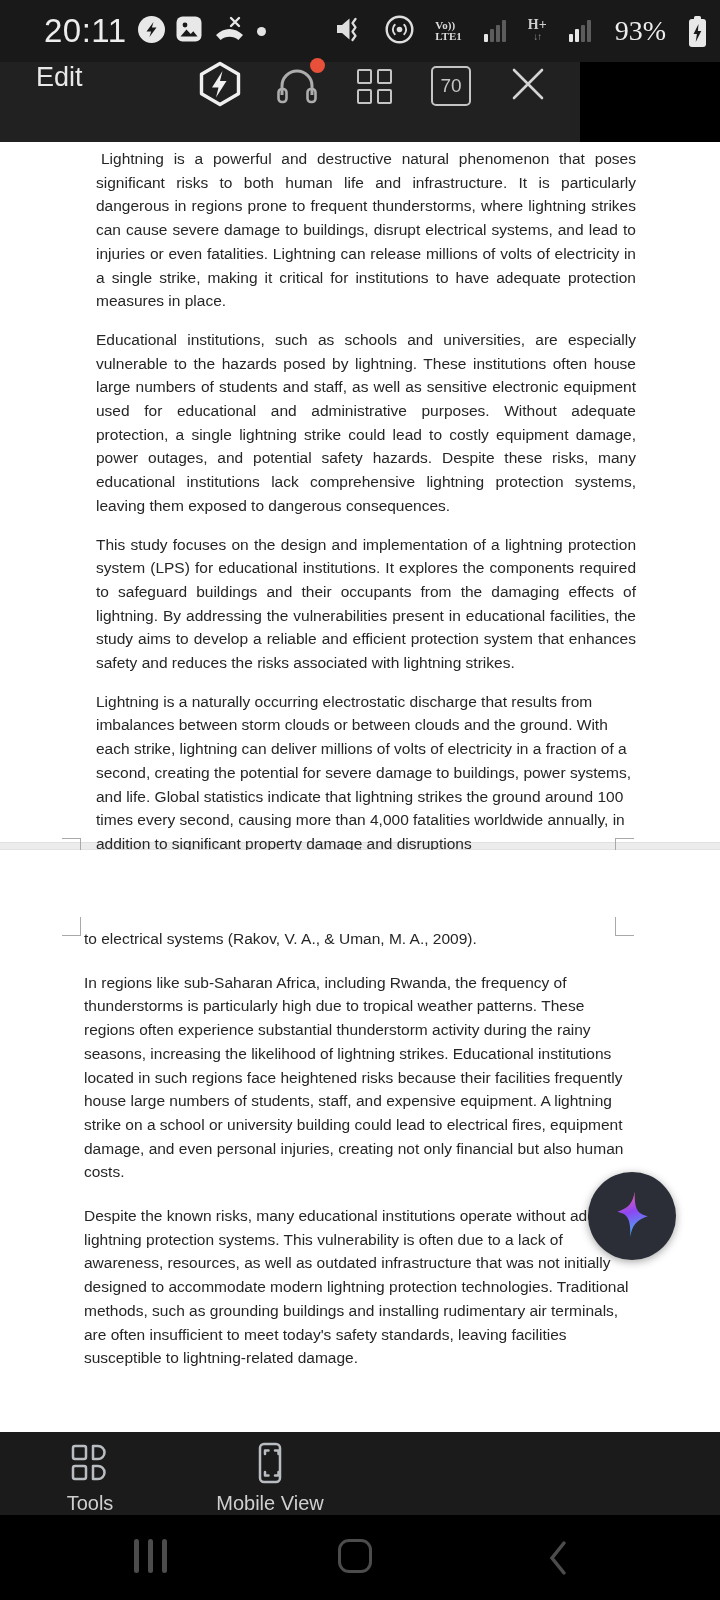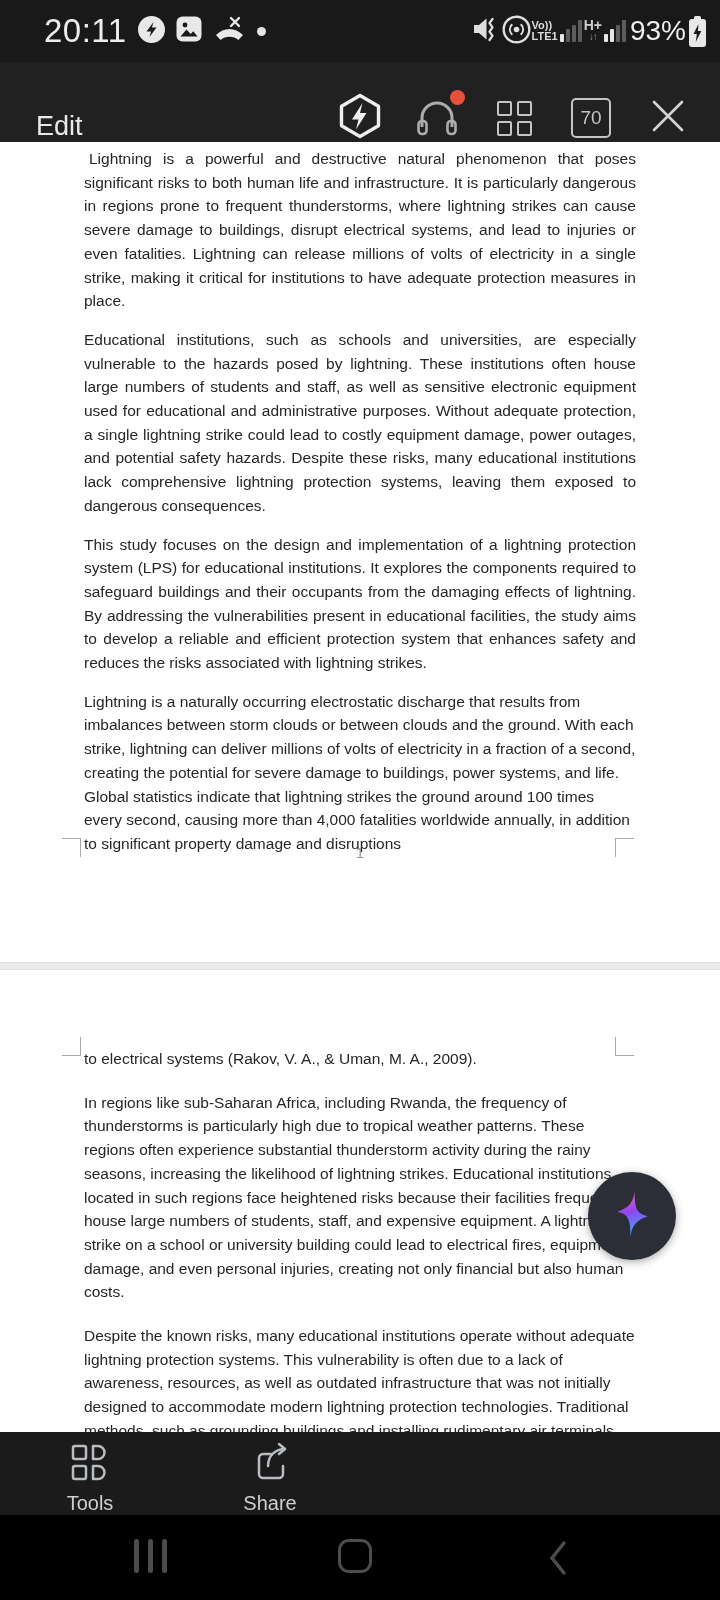--- a/index.html
+++ b/index.html
@@ -4,52 +4,52 @@
 <style>
   html,body{margin:0;padding:0;background:#000;}
   .screen{position:relative;width:720px;height:1600px;background:#000;overflow:hidden;
           font-family:"Liberation Sans",sans-serif;}
 
   
   .status-bar{position:absolute;left:0;top:0;width:720px;height:62px;background:#191919;
               display:flex;align-items:center;justify-content:space-between;box-sizing:border-box;
               padding:0 14px 0 44px;color:#ededed;}
   .sb-left{display:flex;align-items:center;gap:11px;}
-  .sb-right{display:flex;align-items:center;gap:0;}
+  .sb-right{display:flex;align-items:center;gap:20px;font-family:Liberation Serif, serif;}
   .sb-time{font-size:33px;letter-spacing:.5px;}
   .sb-pct{font-size:28px;margin-left:2px;}
   .net-label{font-size:11px;line-height:11.5px;font-weight:bold;color:#dcdcdc;text-align:left;}
   .sig{display:flex;align-items:flex-end;gap:2px;height:22px;margin:0 2px;}
   .sig i{display:block;width:4px;border-radius:1px;background:#5c5c5c;}
   .sig i.on{background:#e6e6e6;}
   .hplus{display:flex;flex-direction:column;align-items:center;line-height:12px;}
   .hplus .h{font-size:14px;font-weight:bold;color:#cfcfcf;}
   .hplus .ar{font-size:10px;color:#8f8f8f;letter-spacing:-1px;}
   .sb-dot{width:9px;height:9px;border-radius:50%;background:#e3e3e3;}
   .batt{position:relative;width:17px;height:31px;margin-left:3px;}
   .batt .cap{position:absolute;left:5px;top:0;width:7px;height:4px;background:#e8e8e8;border-radius:1.5px;}
   .batt .bod{position:absolute;left:0;top:3px;width:17px;height:28px;background:#e8e8e8;border-radius:3px;}
   .batt svg{position:absolute;left:0;top:3px;}
 
   
-  .app-bar{position:absolute;left:0;top:62px;width:720px;height:80px;background:#212121;
-           display:flex;align-items:flex-end;box-sizing:border-box;padding:0 28px 0 36px;}
+  .app-bar{position:absolute;left:0;top:62px;width:580px;height:80px;background:#212121;
+           display:flex;align-items:flex-start;box-sizing:border-box;padding:0 28px 0 36px;}
   .app-title{color:#e9e9e9;font-size:27px;}
   .ab-icons{margin-left:auto;display:flex;align-items:center;gap:29px;}
   .ab-btn{position:relative;width:48px;height:48px;display:flex;align-items:center;justify-content:center;}
   .grid-ic{display:grid;grid-template-columns:15px 15px;grid-template-rows:15px 15px;gap:5px;}
   .grid-ic b{border:2.5px solid #c4c4c4;border-radius:2px;box-sizing:border-box;}
   .badge50{width:40px;height:40px;border:2.5px solid #c4c4c4;border-radius:5px;box-sizing:border-box;
            display:flex;align-items:center;justify-content:center;color:#c4c4c4;font-size:19px;}
   .red-dot{position:absolute;right:-4px;top:-4px;width:15px;height:15px;border-radius:50%;background:#e8503a;}
 
   
   .doc{position:absolute;left:0;top:142px;width:720px;height:1290px;background:#fff;}
   .page{position:relative;background:#fff;}
-  .page1{height:820px;}
+  .page1{height:700px;padding-left:12px;}
   .page-sep{height:8px;background:#ececec;border-top:1px solid #e0e0e0;border-bottom:1px solid #e2e2e2;box-sizing:border-box;}
   .page2{height:482px;}
   .txt{color:#262626;font-size:15.5px;line-height:23.7px;}
   .page1 .content{padding:5px 84px 0 84px;}
   .page2 .content{padding:42px 84px 0 84px;}
   .content p{margin:0 0 15px 0;}
   .just{text-align:justify;}
   p.indent{text-indent:5px;}
   .doc-heading{font-weight:bold;margin:2px 0 22px 0;}
   .corner{position:absolute;width:18px;height:18px;}
@@ -238,27 +238,26 @@
           <rect x="5" y="5" width="13" height="13" rx="2"></rect>
           <path d="M25 5 h5 a6.5 6.5 0 0 1 0 13 h-5 z"></path>
           <rect x="5" y="25" width="13" height="13" rx="2"></rect>
           <path d="M25 25 h5 a6.5 6.5 0 0 1 0 13 h-5 z"></path>
         </svg>
       </span>
       <span class="lbl">Tools</span>
     </div>
     <div class="btm-item">
       <span>
-        <svg width="44" height="44" viewBox="0 0 44 44" fill="none" stroke="#b9bcc0" stroke-width="2.5" stroke-linecap="round" stroke-linejoin="round">
-          <path d="M23 13 h-8 a4 4 0 0 0 -4 4 v16 a4 4 0 0 0 4 4 h16 a4 4 0 0 0 4 -4 v-8"></path>
-          <path d="M20 25 C20 14 28 8 37 8"></path>
-          <path d="M31 3 l6 5 -6 5"></path>
+        <svg width="44" height="44" viewBox="0 0 44 44" fill="none" stroke="#b9bcc0" stroke-width="2.5" stroke-linejoin="round" stroke-linecap="round">
+          <rect x="12" y="3" width="20" height="38" rx="4"></rect>
+          <path d="M17 13 v-3.5 h3.5 M27 9.5 h3.5 V13 M17 31 v3.5 h3.5 M30.5 31 v3.5 H27"></path>
         </svg>
       </span>
-      <span class="lbl">Share</span>
+      <span class="lbl">Mobile View</span>
     </div>
   </div>
 
   <div class="nav-bar">
     <span class="nav-recents">
         <i></i>
         <i></i>
         <i></i>
       </span>
     <span class="nav-home"></span>

